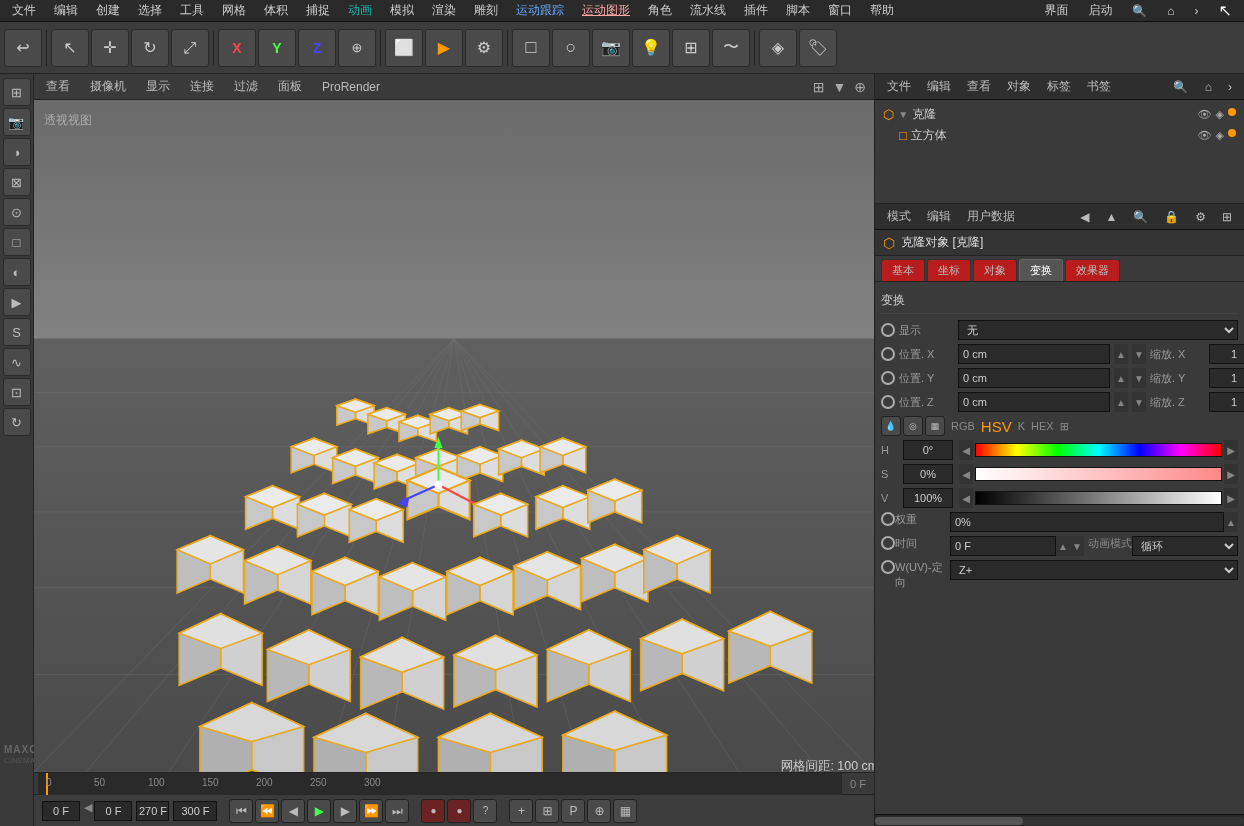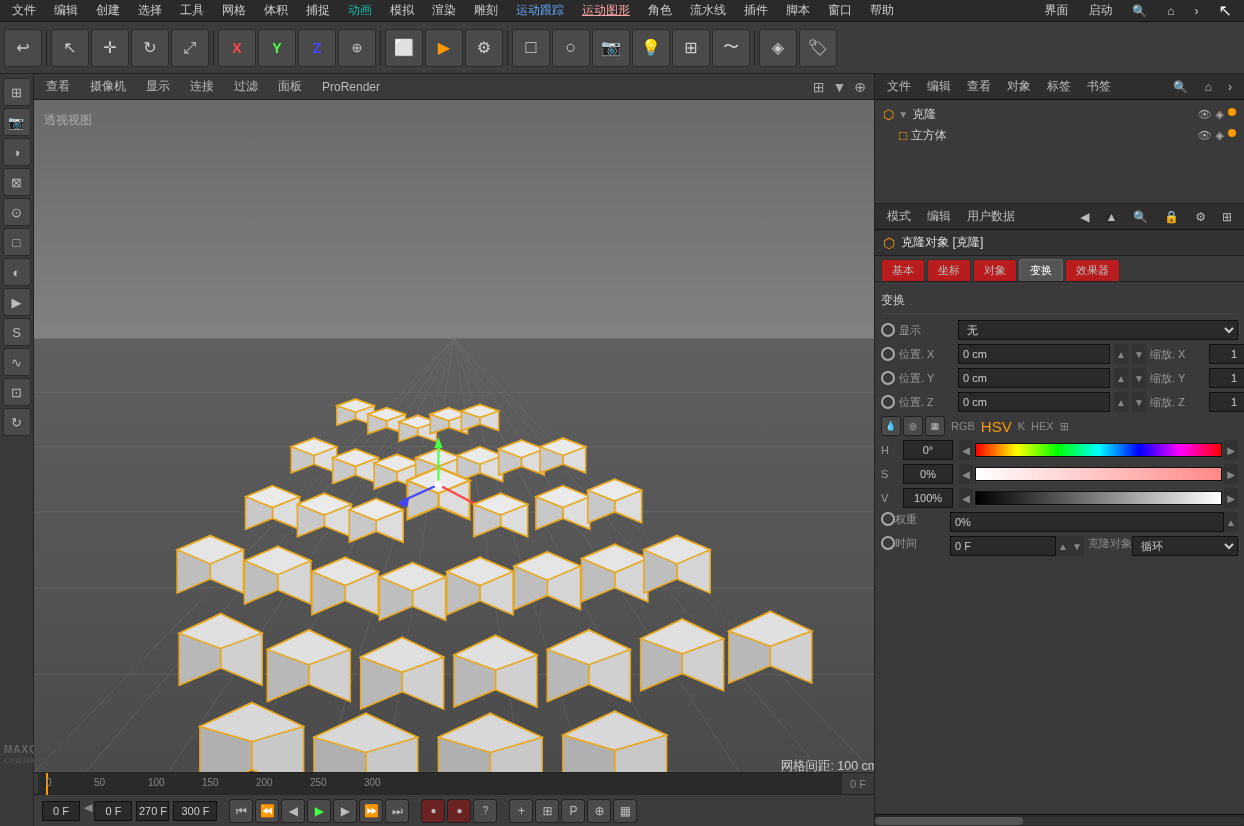--- a/index.html
+++ b/index.html
@@ -1087,26 +1087,33 @@
           <input class="attr-input" value="0%" style="">
           <button class="spin-btn">▲</button>
         </div>
 
         <div class="weight-row">
           <span class="attr-circle"></span>
           <span class="attr-label">时间</span>
           <input class="attr-input" value="0 F" style="width: 60px;">
           <button class="spin-btn">▲</button>
           <button class="spin-btn">▼</button>
-          <span style="color:#888;font-size:11px;margin-left:4px;">克隆对象</span>
+          <span style="color:#888;font-size:11px;margin-left:4px;">动画模式</span>
           <select class="attr-input" style="width:60px;font-size:11px;">
             <option>循环</option>
           </select>
         </div>
 
+        <div class="weight-row">
+          <span class="attr-circle"></span>
+          <span class="attr-label">W(UV)-定向</span>
+          <select class="attr-input" style="width:70px;font-size:11px;">
+            <option>Z+</option>
+          </select>
+        </div>
       </div>
     </div>
 
     <div id="bottom-scroll">
       <div style="position:absolute;left:0;width:100%;height:8px;background:#333;top:2px;border-radius:4px;">
         <div style="width:40%;height:8px;background:#555;border-radius:4px;"></div>
       </div>
     </div>
   </div>
 </div>

